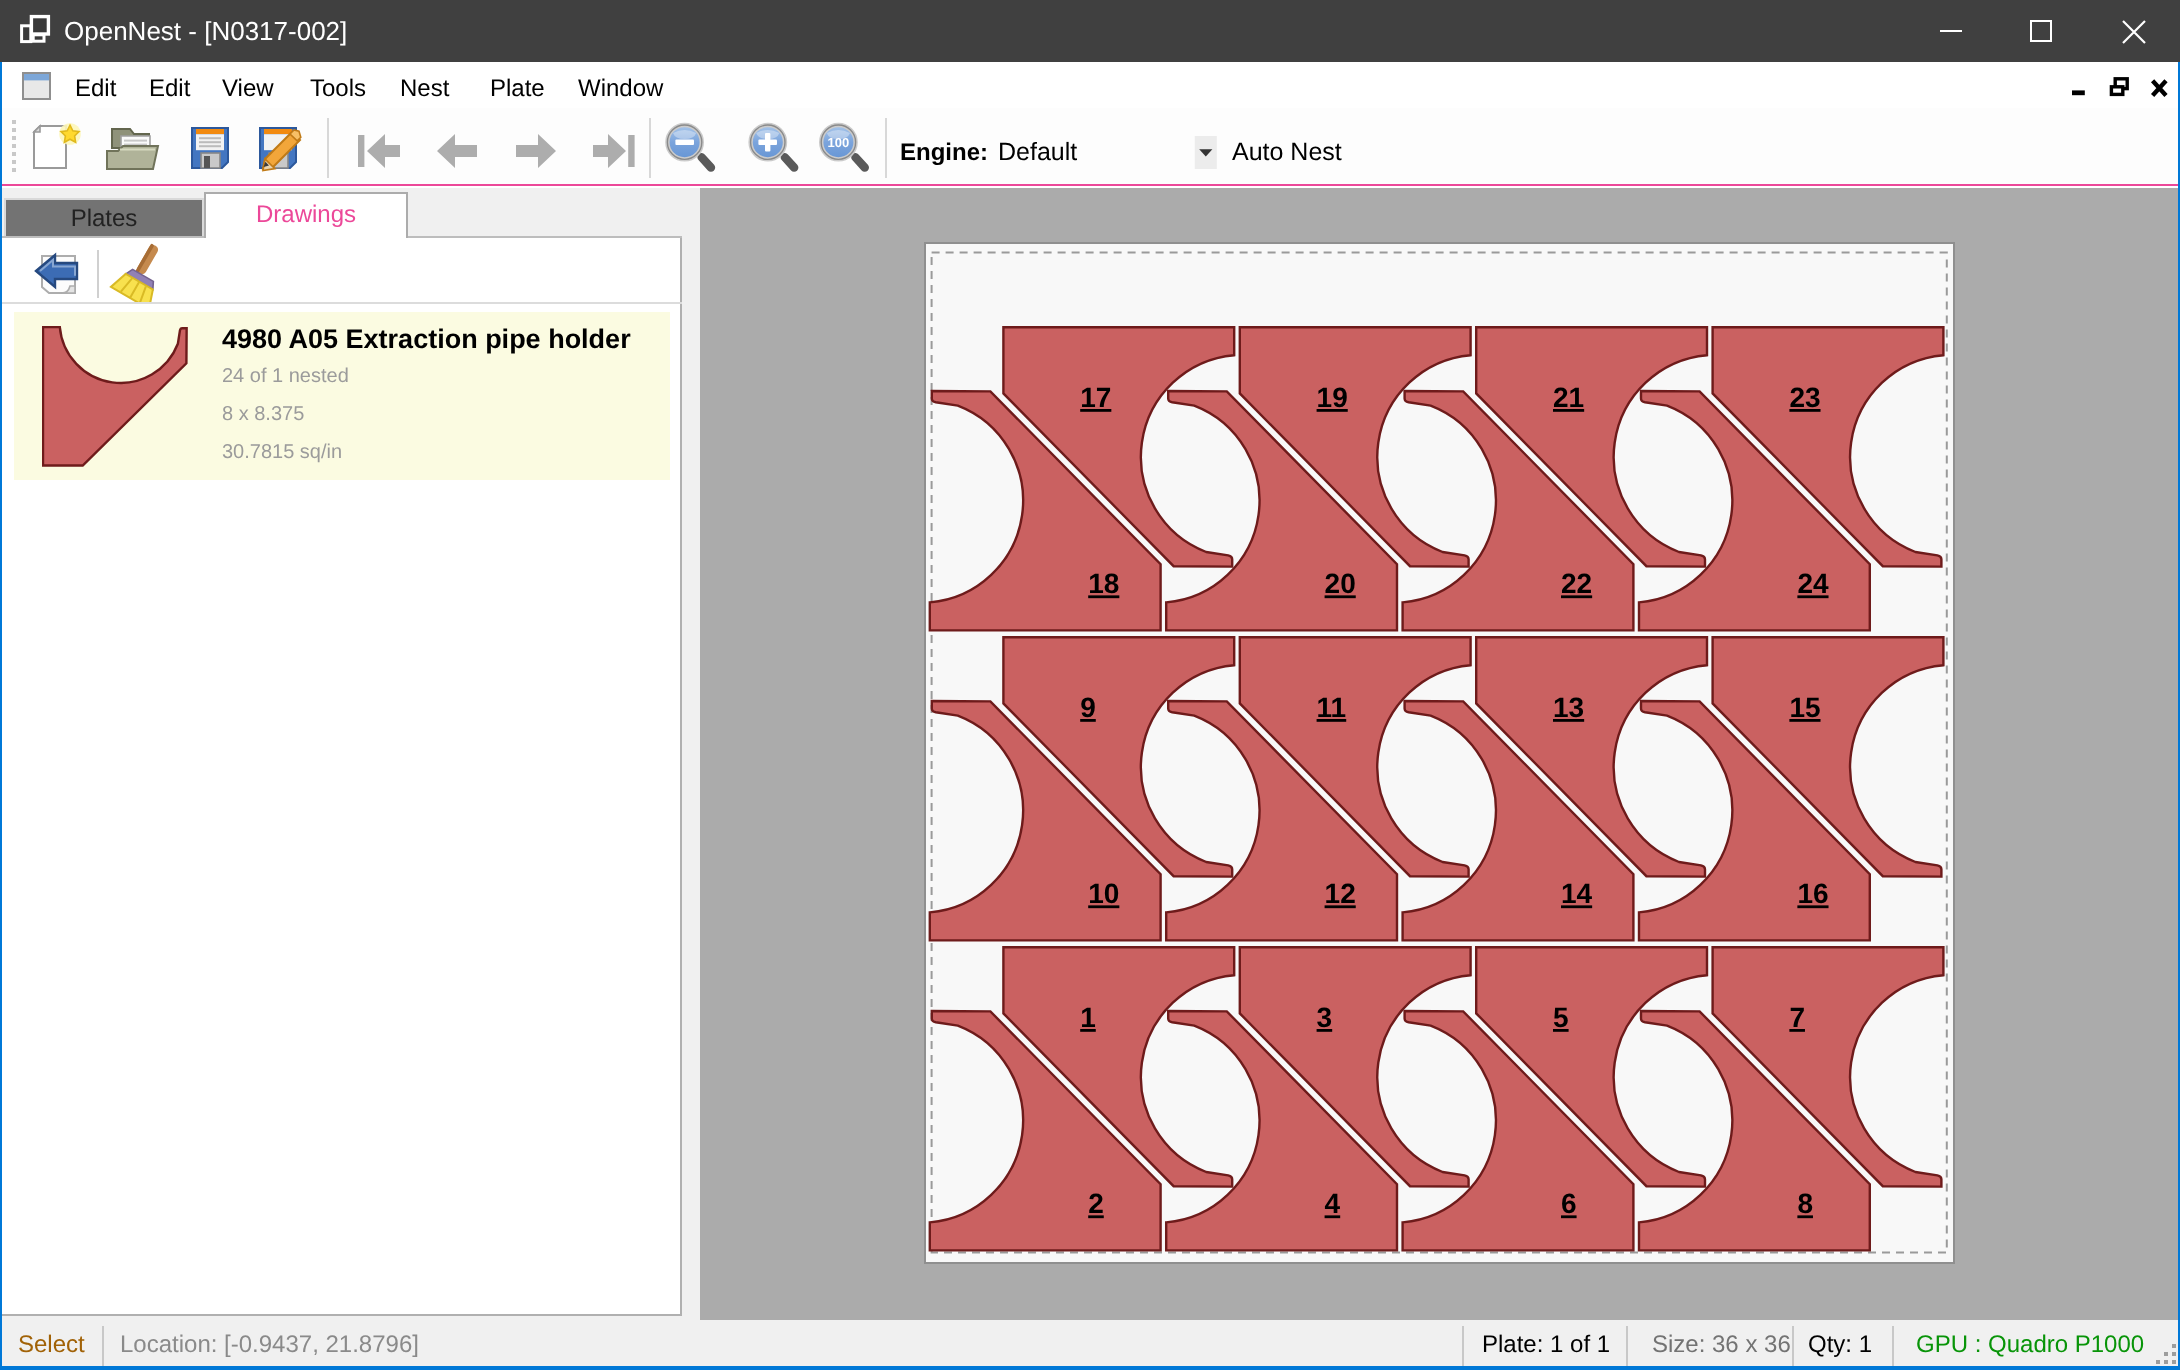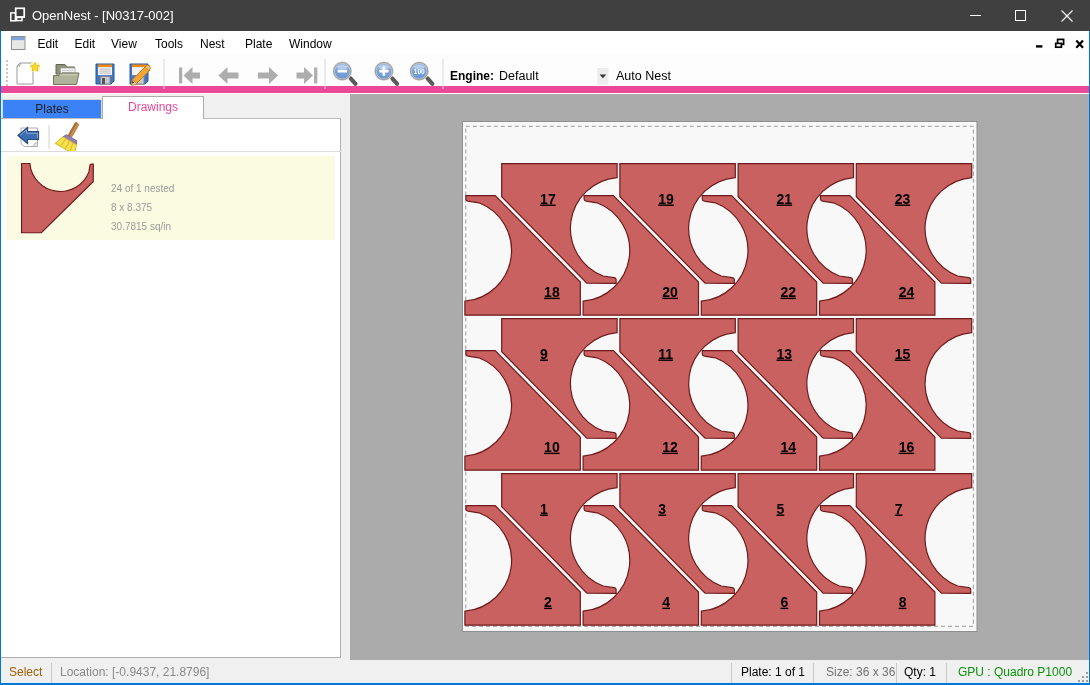--- a/index.html
+++ b/index.html
@@ -2,25 +2,25 @@
 <html><head>
 <meta charset="utf-8">
 <style>
 * { margin:0; padding:0; box-sizing:border-box; }
 html,body { width:1090px; height:685px; overflow:hidden; }
 body { font-family:"Liberation Sans", sans-serif; position:relative; background:#fff; }
 .titlebar { position:absolute; left:0; top:0; width:1090px; height:31px; background:#404040; }
 .title-text { position:absolute; left:32px; top:8px; color:#fff; font-size:13px; }
 .menubar { position:absolute; left:1px; top:31px; width:1088px; height:23px; background:#fff; }
 .menu-item { position:absolute; top:6px; font-size:12px; color:#000; }
-.toolbar { position:absolute; left:1px; top:54px; width:1088px; height:39px; background:#fdfdfd; border-bottom:7px solid #ec4899; }
+.toolbar { position:absolute; left:1px; top:54px; width:1088px; height:39px; background:#fdfdfd; border-bottom:1px solid #ec4899; }
 .content { position:absolute; left:1px; top:93.5px; width:1088px; height:566px; background:#f0f0f0; }
 .panel-white { position:absolute; left:1px; top:118.5px; width:340px; height:539.5px; background:#fff; border-right:1px solid #b0b0b0; border-bottom:1px solid #b0b0b0; }
 .tab { position:absolute; font-size:12px; color:#222; text-align:center; }
-.tab-inactive { left:2px; top:99px; width:100px; height:19px; background:#3b82f6; border:1px solid #d9d9d9; border-bottom:none; line-height:19px; }
+.tab-inactive { left:2px; top:99px; width:100px; height:19px; background:#737373; border:1px solid #d9d9d9; border-bottom:none; line-height:19px; }
 .tab-active { left:102px; top:96px; width:102px; height:23px; background:#fff; border:1px solid #acacac; border-bottom:none; line-height:21px; color:#ec4899; }
 .panel-toolbar-sep { position:absolute; left:1px; top:151px; width:340px; height:1px; background:#dcdcdc; }
 .item { position:absolute; left:7px; top:156px; width:328px; height:84px; background:#fbfbe1; }
 .item-title { position:absolute; left:104px; top:5.5px; font-size:13.5px; font-weight:bold; color:#000; }
 .item-line { position:absolute; left:104px; font-size:10px; color:#9b9b9b; }
 .splitter { position:absolute; left:341px; top:93.5px; width:9px; height:566px; background:#f0f0f0; }
 .canvas { position:absolute; left:350px; top:93.5px; width:739px; height:566px; background:#ababab; }
 .statusbar { position:absolute; left:1px; top:659.5px; width:1088px; height:23.5px; background:#f0f0f0; font-size:12px; }
 .border-l { position:absolute; left:0; top:31px; width:1px; height:654px; background:#0078d7; }
 .border-r { position:absolute; left:1089px; top:31px; width:1px; height:654px; background:#0078d7; }
@@ -188,20 +188,21 @@
   </g>
 </svg>
 </div>
 <div class="panel-toolbar-sep"></div>
 <div class="item">
   <svg style="position:absolute;left:14px;top:7px" width="76" height="72" viewBox="0 0 76 72">
     <g transform="translate(0.5,0.5) scale(0.6) rotate(90) translate(0,-120)">
       <path d="M1,0.3 L30.3,0.5 L115.4,86.9 L115.4,120 L0,120 L0,106 A51,51 0 0 0 14,7.6 L3,5.9 Q1,5.5 1,4 Z" fill="#ca6161" stroke="#6e1b1b" stroke-width="2"></path>
     </g>
   </svg>
+  <div class="item-title">4980 A05 Extraction pipe holder</div>
   <div class="item-line" style="top:27px">24 of 1 nested</div>
   <div class="item-line" style="top:46px">8 x 8.375</div>
   <div class="item-line" style="top:65px">30.7815 sq/in</div>
 </div>
 <div class="splitter"></div>
 <div class="canvas">
 <svg width="739" height="566" viewBox="350 93.5 739 566" font-family="Liberation Sans, sans-serif">
   <defs>
     <path id="part" d="M1,0.3 L30.3,0.5 L115.4,86.9 L115.4,120 L0,120 L0,106 A51,51 0 0 0 14,7.6 L3,5.9 Q1,5.5 1,4 Z"></path>
     <g id="pair" fill="#ca6161" stroke="#6e1b1b" stroke-width="1.2">

